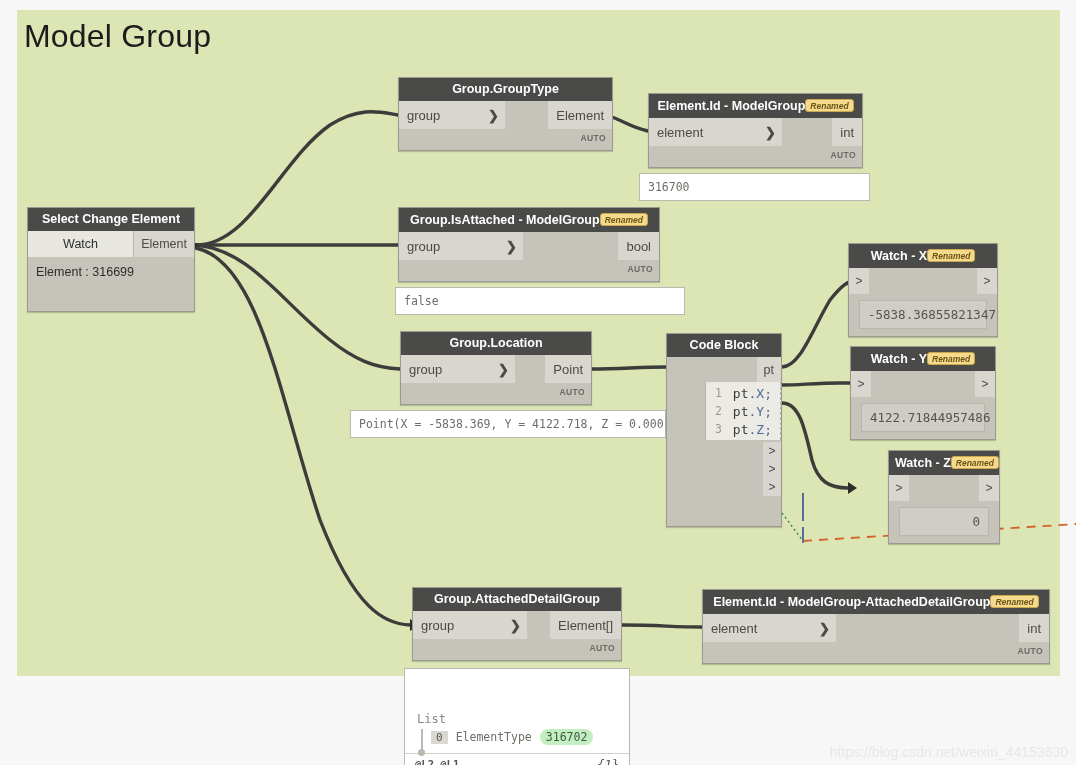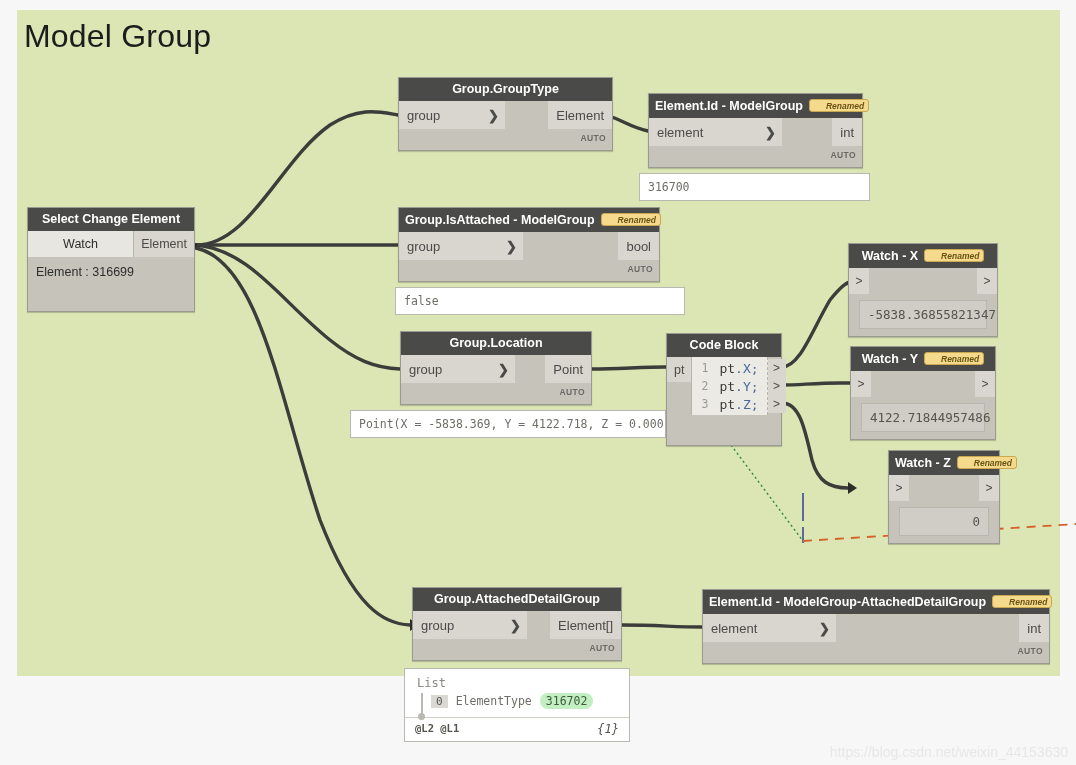--- a/index.html
+++ b/index.html
@@ -44,22 +44,21 @@
   }
   .renamed{
     display:inline-block;
     background:#f5d98d;
     color:#6b5415;
     border:1px solid #c9a84e;
     border-radius:3px;
     font-size:8.5px;
     font-style:italic;
     font-weight:bold;
-    padding:1px 4px 0 16px;
-    margin-left:6px;
+    padding:1px 4px 0 4px;
     vertical-align:1px;
     line-height:10px;
   }
   .ports{
     display:flex;
     align-items:stretch;
     position:relative;
     height:28px;
   }
   .port-in{
@@ -118,21 +117,21 @@
     border:1px solid #b8b6ae;
     color:#55554f;
     font-family:"DejaVu Sans Mono", monospace;
     font-size:12.5px;
     padding:6px 8px;
     text-align:right;
     white-space:nowrap;
   }
   .watch-bottom{height:7px;background:#c6c3bb;}
   
-  .cb-body{display:flex;align-items:flex-start;background:#c6c3bb;}
+  .cb-body{display:flex;align-items:flex-end;background:#c6c3bb;flex-direction:column;}
   .cb-in{
     background:#d9d6cf;color:#4a4a48;font-size:12.5px;
     padding:3px 7px 0 7px;height:22px;line-height:20px;
   }
   .cb-code{
     background:#eceae4;
     border-left:1px solid #b6b4ac;
     border-right:1px dashed #b6b4ac;
     font-family:"DejaVu Sans Mono", monospace;
     font-size:13px;
@@ -150,21 +149,21 @@
   .cb-foot{height:30px;background:#c6c3bb;}
   
   .list-preview{
     position:absolute;
     background:#ffffff;
     border:1px solid #b9b9b1;
     font-family:"DejaVu Sans Mono", monospace;
     font-size:11.5px;
     color:#6e6e68;
   }
-  .lp-body{padding:7px 10px 8px 12px;position:relative;}
+  .lp-body{padding:7px 10px 8px 12px;position:relative;margin-top:36px;}
   .lp-title{color:#8a8a82;font-size:12px;margin-bottom:3px;}
   .lp-row{display:flex;align-items:center;gap:8px;padding-left:14px;}
   .lp-idx{background:#d9d9d2;color:#57574f;padding:0 5px;font-size:11px;}
   .lp-type{color:#6e6e68;}
   .lp-val{background:#c2eec2;color:#3c5a3c;padding:1px 6px;border-radius:8px;}
   .lp-stem{position:absolute;left:16px;top:24px;width:2px;height:22px;background:#b9b9b1;}
   .lp-dot{position:absolute;left:13px;top:44px;width:7px;height:7px;border-radius:50%;background:#b9b9b1;}
   .lp-foot{
     border-top:1px solid #cfcfc8;
     display:flex;justify-content:space-between;

